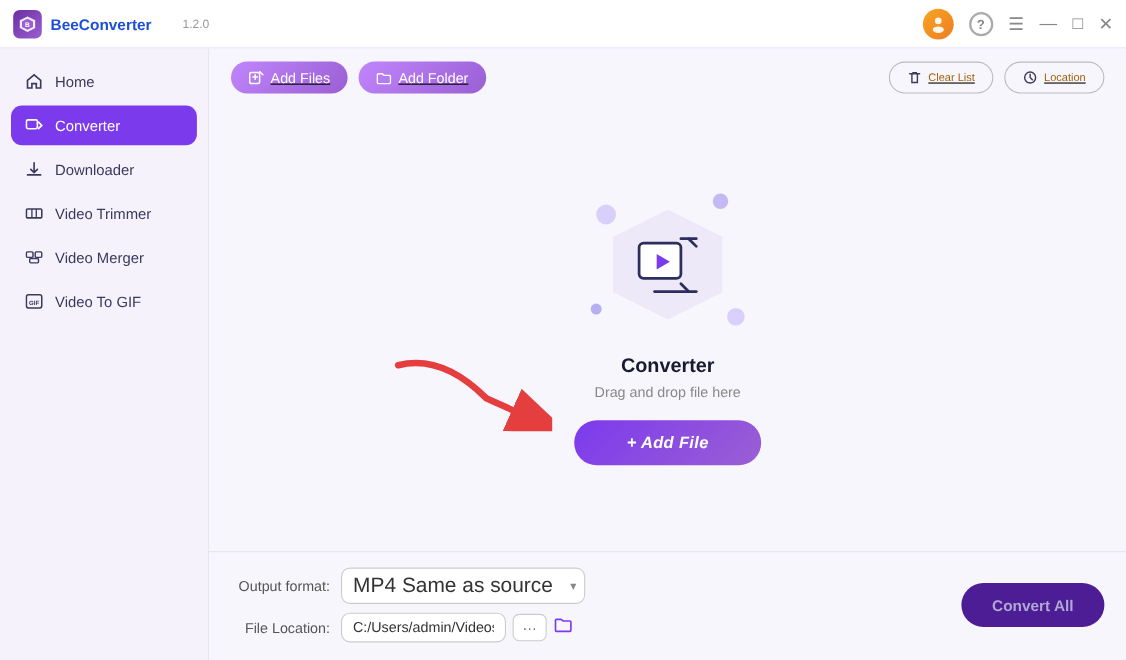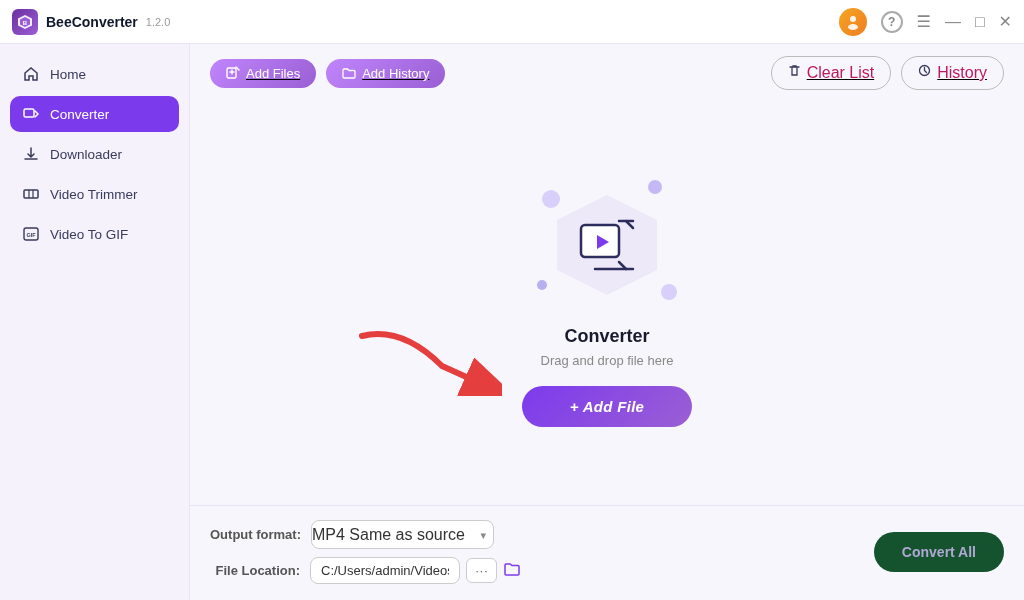--- a/index.html
+++ b/index.html
@@ -36,26 +36,26 @@
       display: flex;
       align-items: center;
       justify-content: center;
       color: white;
       font-size: 12px;
       font-weight: bold;
     }
     .app-title {
       font-weight: 700;
       font-size: 14px;
-      color: #0f172a;
+      color: #1d4ed8;
     }
     .app-version {
       font-size: 11px;
       color: #999;
-      margin-left: 0;
+      margin-left: 20px;
     }
     .title-bar-right {
       display: flex;
       align-items: center;
       gap: 14px;
     }
     .window-btn {
       cursor: pointer;
       color: #888;
       font-size: 16px;
@@ -156,30 +156,30 @@
       border-radius: 20px;
       font-size: 13px;
       font-weight: 500;
       cursor: pointer;
       border: none;
       background: linear-gradient(135deg, #c084fc, #9b5fd4);
       color: white;
     }
     .toolbar-btn-outline {
       display: flex;
-      align-items: flex-start;
+      align-items: flex-end;
       gap: 6px;
       padding: 7px 16px;
       border-radius: 20px;
-      font-size: 16px;
+      font-size: 10px;
       font-weight: 500;
       cursor: pointer;
       border: 1.5px solid #bbb;
       background: transparent;
-      color: #be185d;
+      color: #a16207;
     }
     .toolbar-right {
       display: flex;
       gap: 10px;
     }
 
     
     .drop-zone {
       flex: 1;
       display: flex;
@@ -259,27 +259,26 @@
       align-items: center;
       gap: 10px;
       font-size: 13px;
       color: #555;
     }
     .format-label, .location-label {
       color: #555;
       min-width: 90px;
       text-align: right;
       font-size: 13px;
-      font-weight: bold;
     }
     .format-select {
       border: 1.5px solid #ccc;
       border-radius: 8px;
-      padding: 5px 28px 5px 0;
-      font-size: 16px;
+      padding: 5px 28px 5px 10px;
+      font-size: 19px;
       background: white;
       appearance: none;
       cursor: pointer;
       color: #333;
       min-width: 160px;
     }
     .format-select-wrapper {
       position: relative;
       display: inline-block;
     }
@@ -317,21 +316,21 @@
       color: #666;
     }
     .location-folder-btn {
       border: none;
       background: transparent;
       cursor: pointer;
       font-size: 16px;
       color: #7c3aed;
     }
     .convert-all-btn {
-      background: #14532d;
+      background: #4c1d95;
       color: #b0a8d4;
       border: none;
       border-radius: 24px;
       padding: 12px 28px;
       font-size: 14px;
       font-weight: 600;
       cursor: not-allowed;
     }
   </style>
 </head>
@@ -395,20 +394,30 @@
     </div>
     <div class="sidebar-item">
       <span class="sidebar-icon">
         <svg width="16" height="16" viewBox="0 0 16 16" fill="none">
           <rect x="1" y="4" width="14" height="8" rx="1" stroke="#3a3a5c" stroke-width="1.5" fill="none"></rect>
           <line x1="6" y1="4" x2="6" y2="12" stroke="#3a3a5c" stroke-width="1.2"></line>
           <line x1="10" y1="4" x2="10" y2="12" stroke="#3a3a5c" stroke-width="1.2"></line>
         </svg>
       </span>
       <span>Video Trimmer</span>
+    </div>
+    <div class="sidebar-item">
+      <span class="sidebar-icon">
+        <svg width="16" height="16" viewBox="0 0 16 16" fill="none">
+          <rect x="1" y="3" width="6" height="5" rx="1" stroke="#3a3a5c" stroke-width="1.3" fill="none"></rect>
+          <rect x="9" y="3" width="6" height="5" rx="1" stroke="#3a3a5c" stroke-width="1.3" fill="none"></rect>
+          <rect x="4" y="9" width="8" height="4" rx="1" stroke="#3a3a5c" stroke-width="1.3" fill="none"></rect>
+        </svg>
+      </span>
+      <span>Video Merger</span>
     </div>
     <div class="sidebar-item">
       <span class="sidebar-icon">
         <svg width="16" height="16" viewBox="0 0 16 16" fill="none">
           <rect x="1" y="2" width="14" height="12" rx="2" stroke="#3a3a5c" stroke-width="1.4" fill="none"></rect>
           <text x="8" y="11" text-anchor="middle" fill="#3a3a5c" font-size="5.5" font-weight="bold">GIF</text>
         </svg>
       </span>
       <span>Video To GIF</span>
     </div>
@@ -423,36 +432,36 @@
             <rect x="1" y="2" width="9" height="10" rx="1.5" stroke="white" stroke-width="1.4" fill="none"></rect>
             <path d="M4 6H8M6 4V8" stroke="white" stroke-width="1.4" stroke-linecap="round"></path>
             <path d="M10 1L13 4" stroke="white" stroke-width="1.4" stroke-linecap="round"></path>
           </svg>
           <span>Add Files</span>
         </button>
         <button class="toolbar-btn" style="background: linear-gradient(135deg, #c084fc, #9b5fd4);">
           <svg width="14" height="14" viewBox="0 0 14 14" fill="none">
             <path d="M1 4C1 3.4 1.4 3 2 3H5.5L7 4.5H12C12.6 4.5 13 4.9 13 5.5V11C13 11.6 12.6 12 12 12H2C1.4 12 1 11.6 1 11V4Z" stroke="white" stroke-width="1.3" fill="none"></path>
           </svg>
-          <span>Add History</span>
+          <span>Add Folder</span>
         </button>
       </div>
       <div class="toolbar-right">
         <button class="toolbar-btn-outline">
           <svg width="13" height="13" viewBox="0 0 13 13" fill="none">
             <path d="M2 3H11M5 3V2H8V3M4 3V11H9V3" stroke="#3a3a5c" stroke-width="1.3" stroke-linecap="round"></path>
           </svg>
           <span>Clear List</span>
         </button>
         <button class="toolbar-btn-outline">
           <svg width="13" height="13" viewBox="0 0 13 13" fill="none">
             <circle cx="6.5" cy="6.5" r="5" stroke="#3a3a5c" stroke-width="1.3" fill="none"></circle>
             <path d="M6.5 3.5V6.5L8.5 8.5" stroke="#3a3a5c" stroke-width="1.3" stroke-linecap="round"></path>
           </svg>
-          <span>History</span>
+          <span>Location</span>
         </button>
       </div>
     </div>
 
     <div class="drop-zone">
 
       <div class="hex-container">
         <div class="bubble bubble1"></div>
         <div class="bubble bubble2"></div>
         <div class="bubble bubble3"></div>

